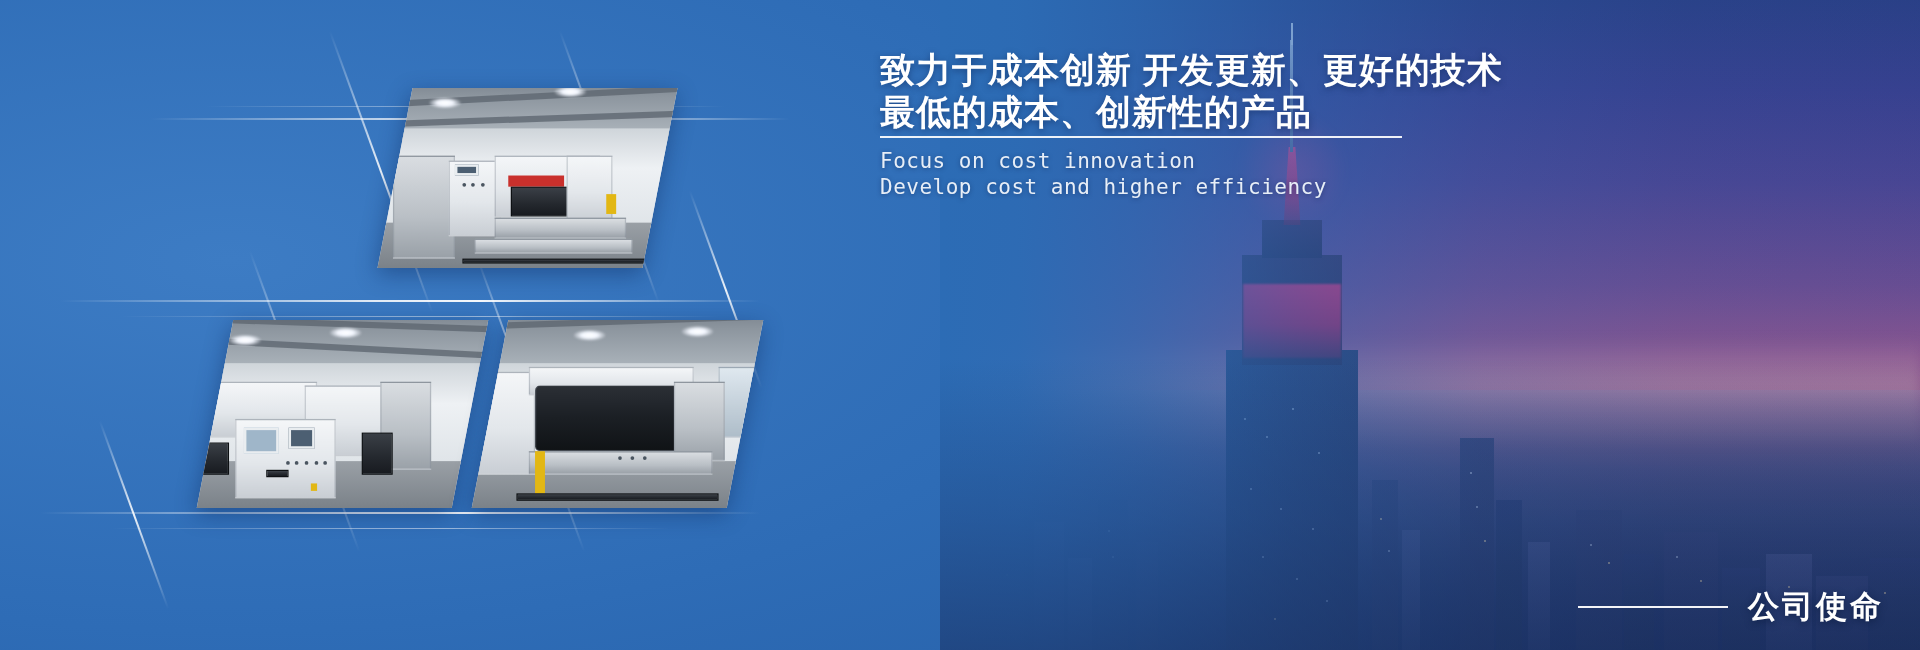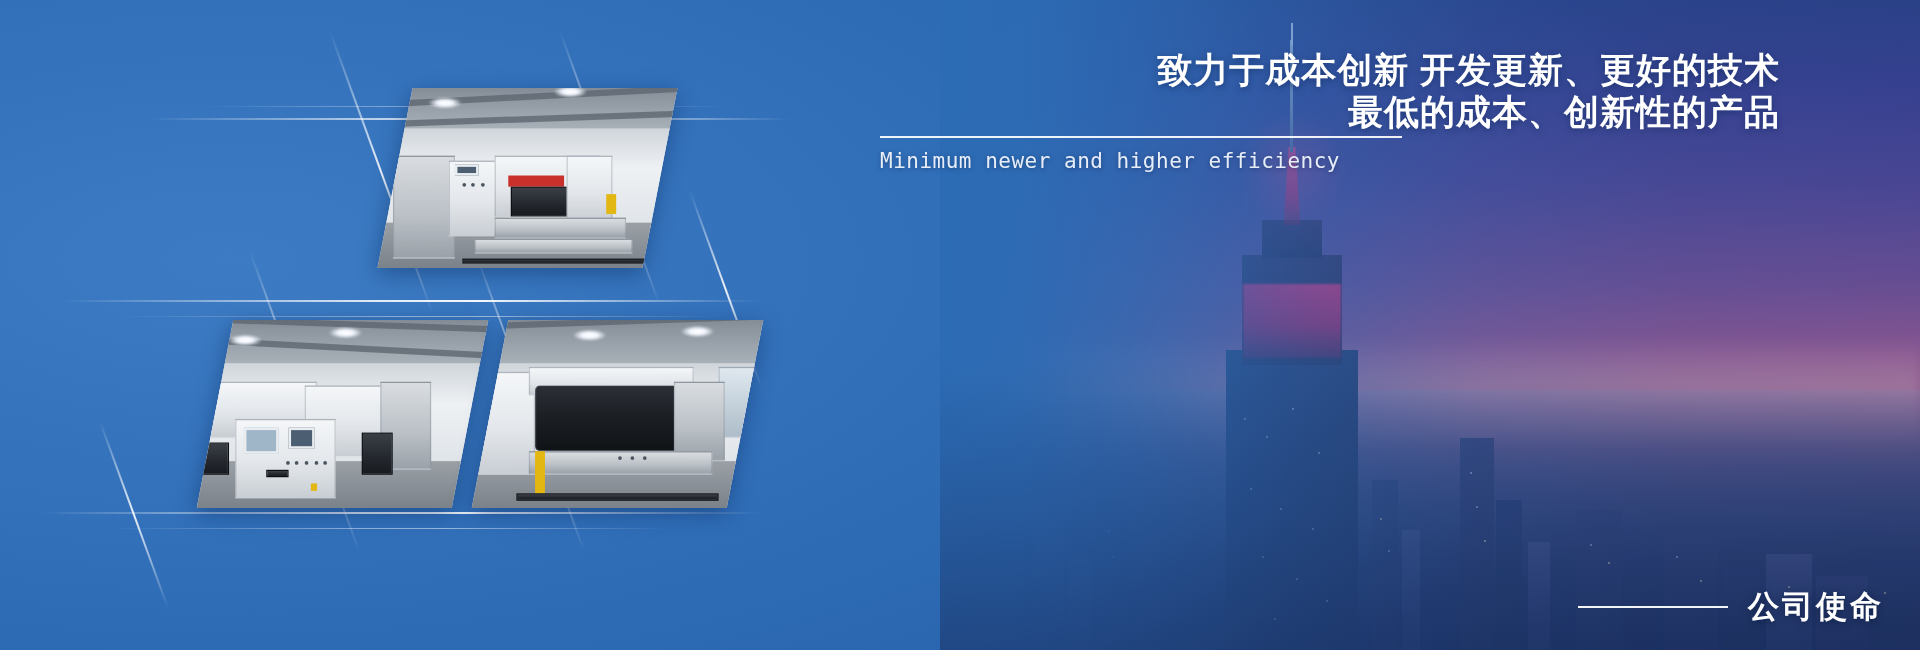--- a/index.html
+++ b/index.html
@@ -167,21 +167,20 @@
   .text-block{position:absolute;left:880px;top:52px;width:900px;}
   .cn-line{
     color:#ffffff;
     font-weight:bold;
     font-size:35px;
     line-height:36px;
     letter-spacing:1px;
     margin:0 0 6px 0;
     text-shadow:0 2px 6px rgba(15,40,90,.55);
     white-space:nowrap;
-    text-align:right;
   }
   .cn-rule{
     width:522px;height:2px;background:rgba(255,255,255,.92);
     margin:6px 0 10px 0;
   }
   .en-line{
     color:#e7eef7;
     font-family:"DejaVu Sans Mono","Liberation Mono",monospace;
     font-size:21px;
     line-height:26px;
@@ -383,21 +382,22 @@
           <div class="ctrl" style="left:58%;top:68%;"></div>
         </div>
       </div>
     </div>
   </div>
 
   <div class="text-block">
     <div class="cn-line">致力于成本创新  开发更新、更好的技术</div>
     <div class="cn-line">最低的成本、创新性的产品</div>
     <div class="cn-rule"></div>
-    <div class="en-line">Minimum newer and higher efficiency</div>
+    <div class="en-line">Focus on cost innovation</div>
+    <div class="en-line">Develop cost and higher efficiency</div>
   </div>
 
   <div class="mission">
     <div class="dash"></div>
     <div class="label">公司使命</div>
   </div>
 
 </div>
 
 </body></html>

